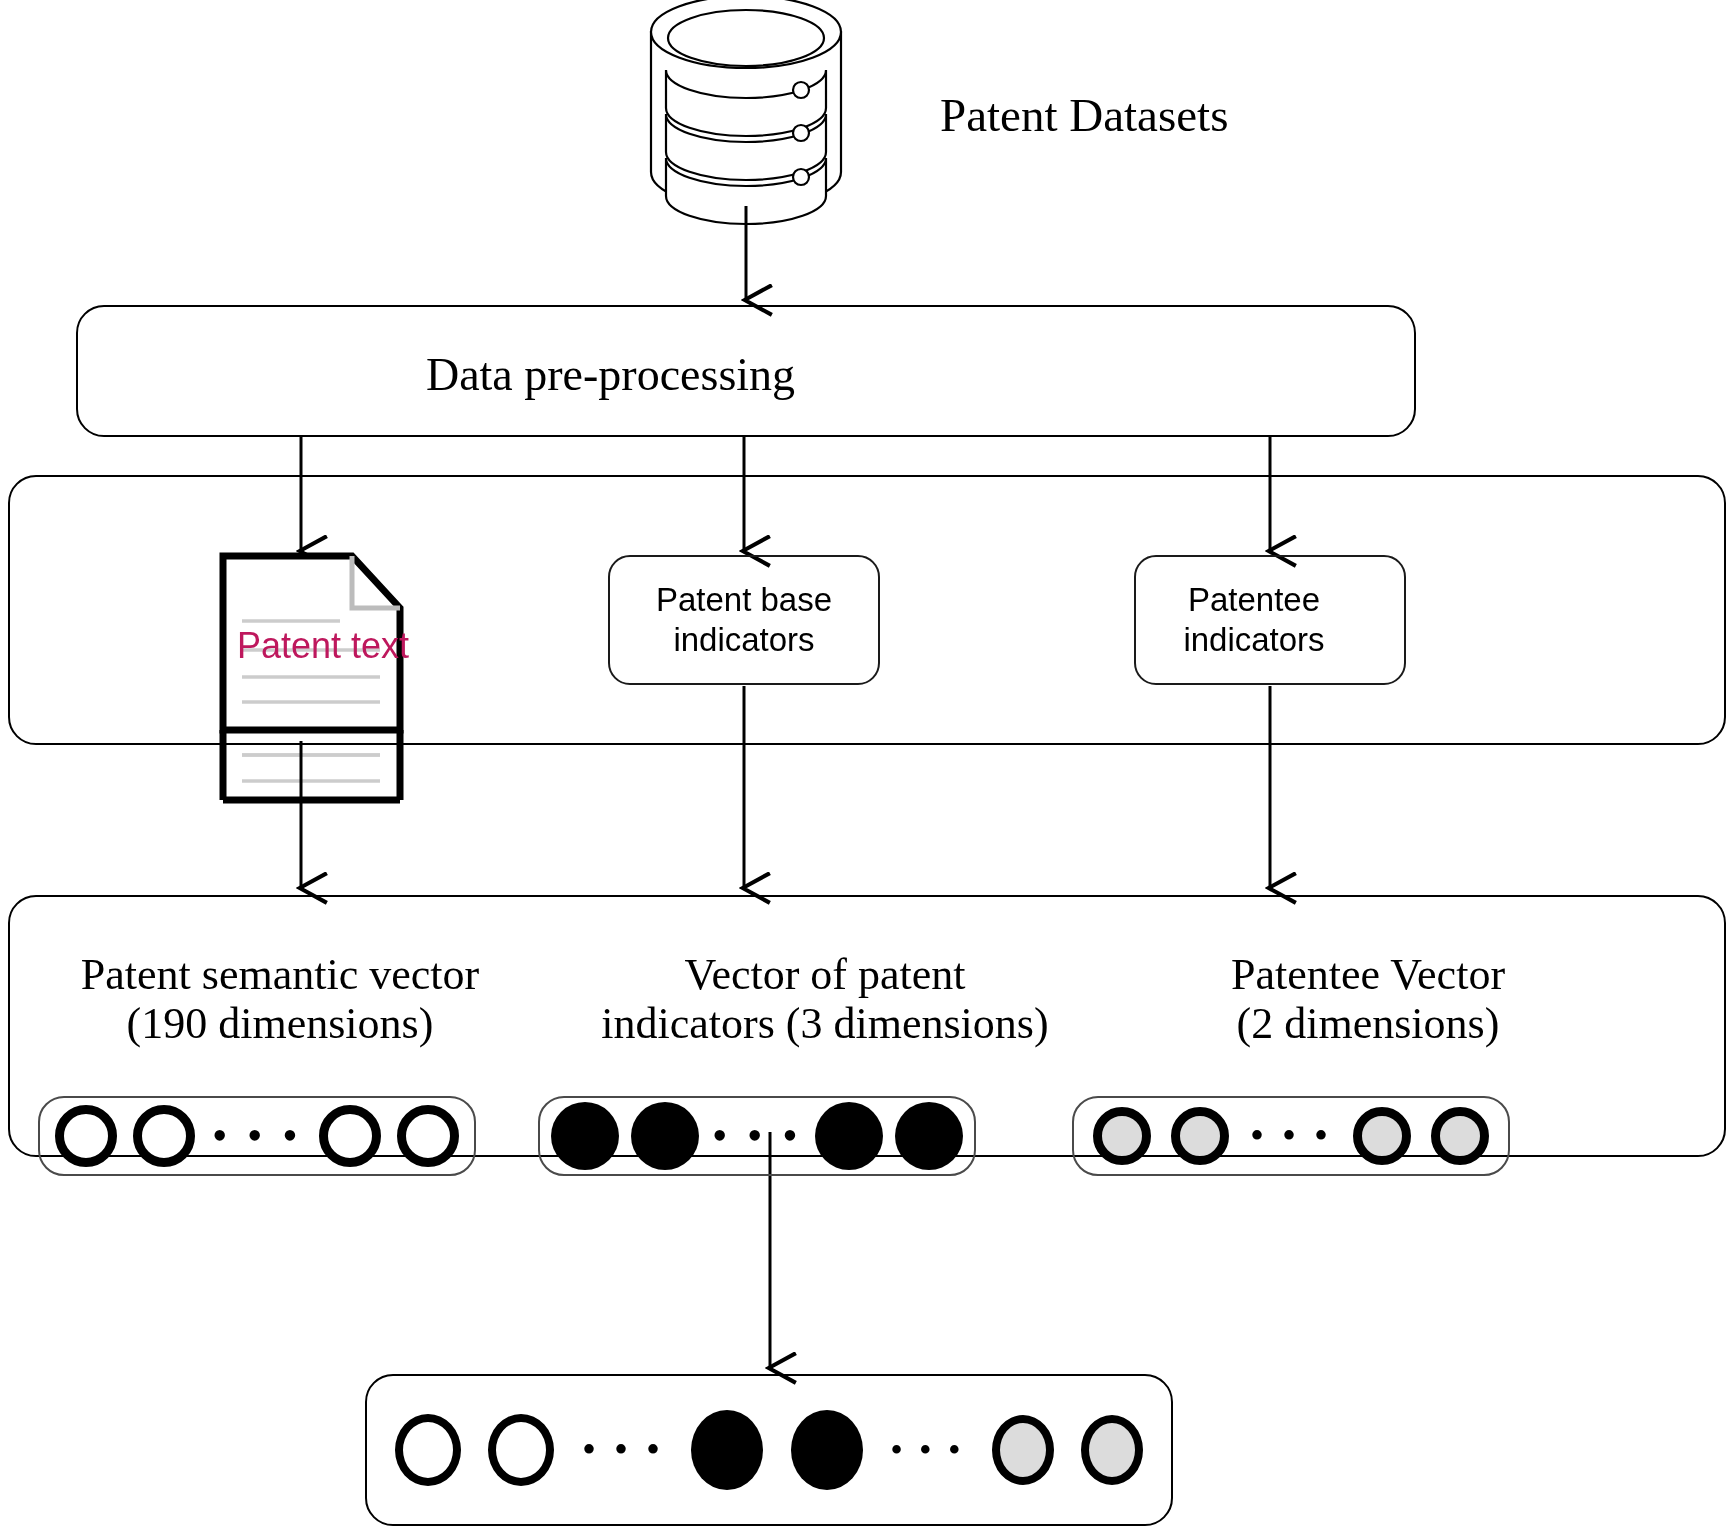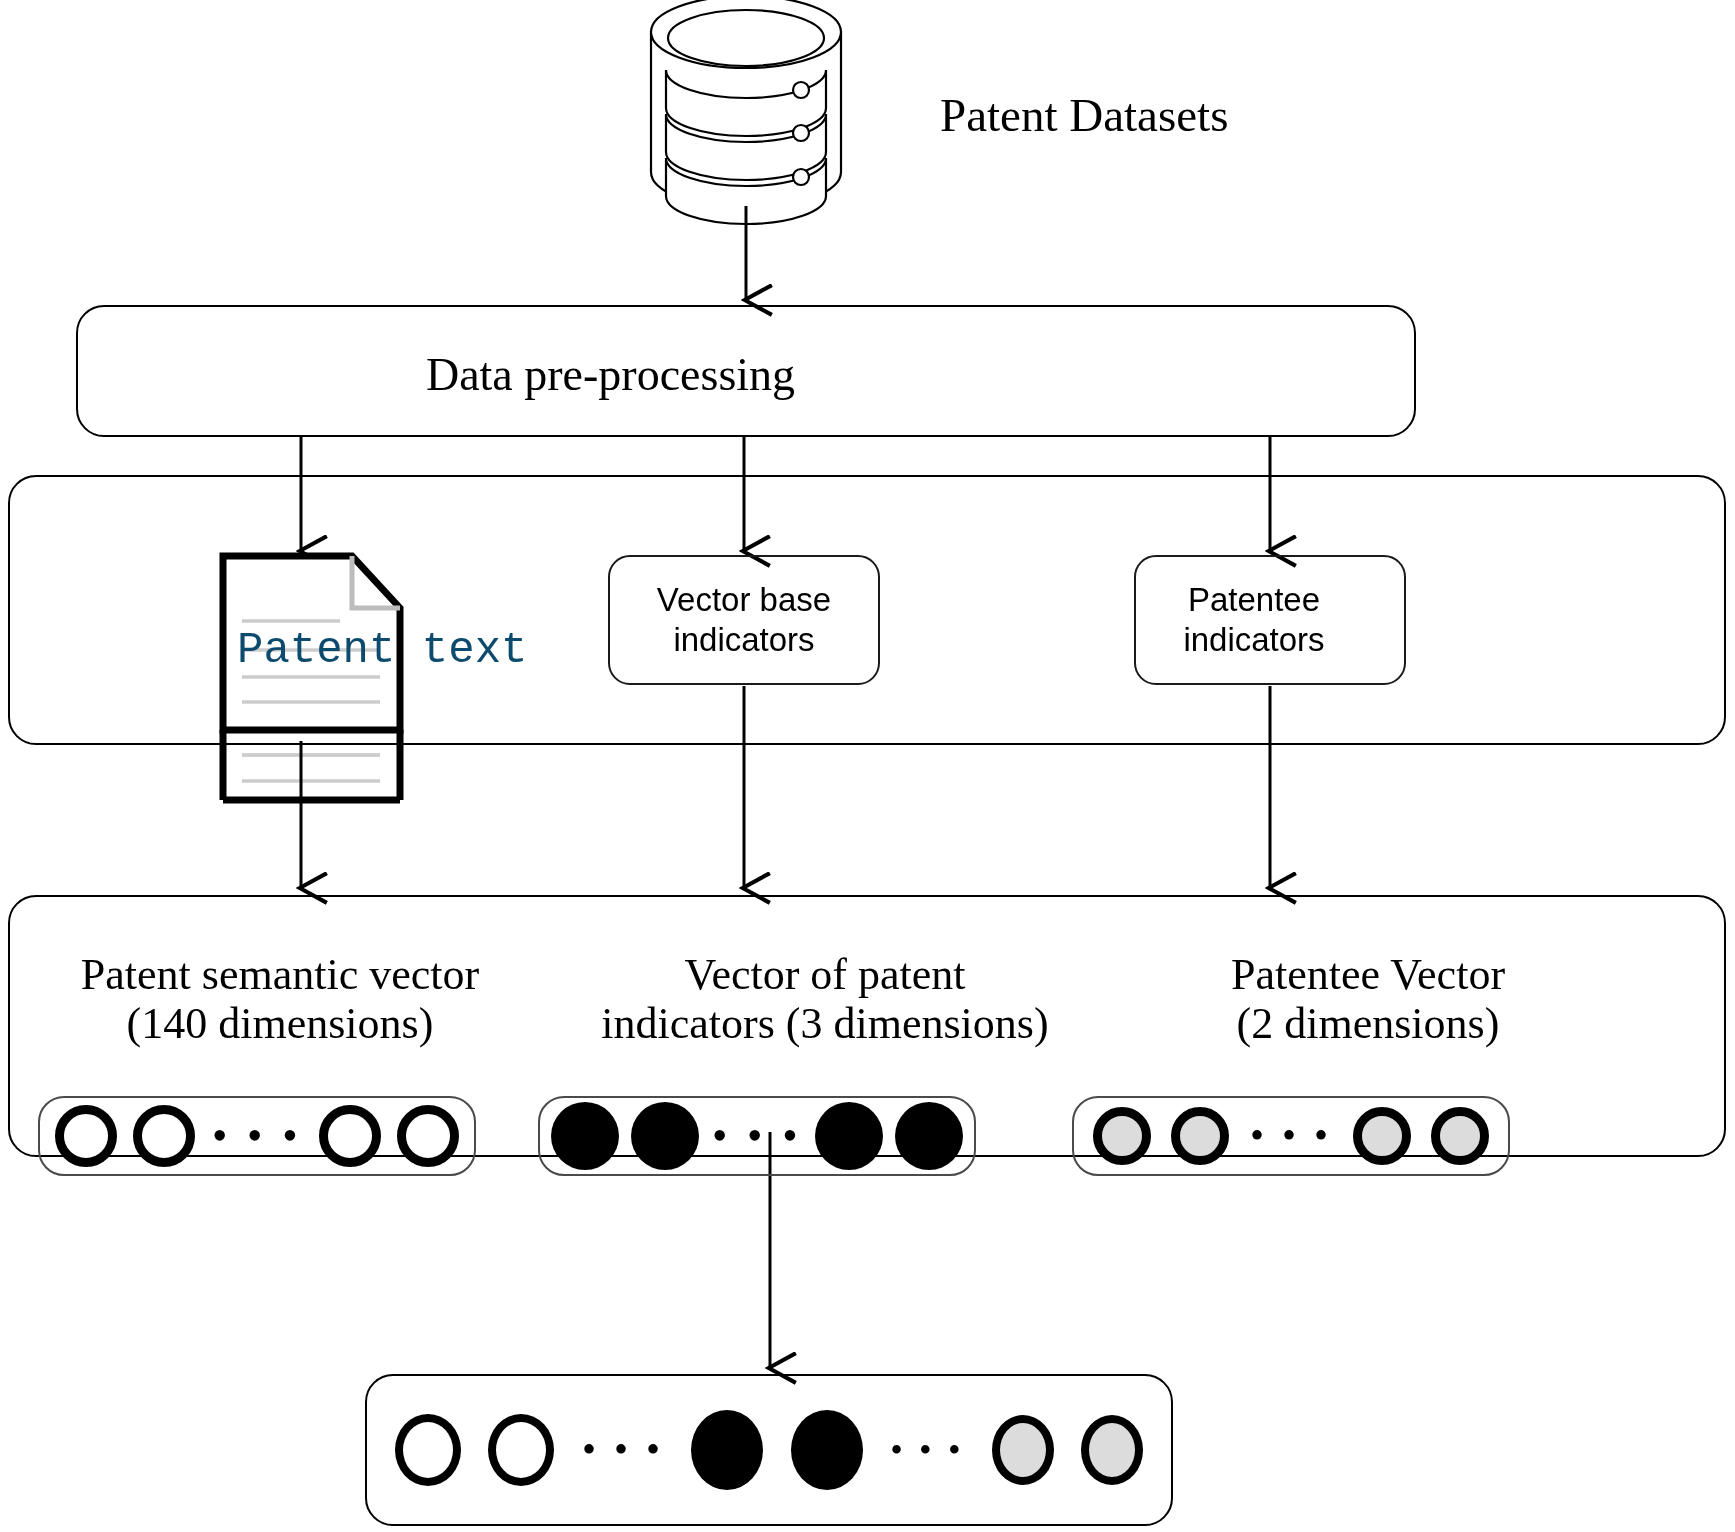--- a/index.html
+++ b/index.html
@@ -50,23 +50,23 @@
   }
   .sans-label {
     font-family: "Liberation Sans", sans-serif;
     font-size: 33px;
     line-height: 1.22;
     text-align: center;
     color: #000;
     white-space: pre-line;
   }
   .doc-text {
-    font-family: Liberation Mono, monospace;
-    font-size: 44px;
-    color: #0c4a6e;
+    font-family: Liberation Sans, sans-serif;
+    font-size: 36px;
+    color: #be185d;
     white-space: nowrap;
   }
 
   
   .rbox {
     position: absolute;
     border: 2px solid #000;
     background: transparent;
     box-sizing: border-box;
   }
@@ -168,31 +168,31 @@
   <div class="abs title-db" style="left:940px; top:88px;">Patent Datasets</div>
 
   <div class="rbox rbox-outer" style="left:76px; top:305px; width:1340px; height:132px;"></div>
   <div class="abs box-title" style="left:76px; top:348px; width:1069px; text-align:center;">Data pre-processing</div>
 
   <div class="rbox rbox-outer" style="left:8px; top:475px; width:1718px; height:270px;"></div>
 
   <div class="abs doc-text" style="left:237px; top:625px;">Patent text</div>
 
   <div class="rbox rbox-small" style="left:608px; top:555px; width:272px; height:130px;"></div>
-  <div class="abs sans-label" style="left:608px; top:580px; width:272px;">Vector base
+  <div class="abs sans-label" style="left:608px; top:580px; width:272px;">Patent base
 indicators</div>
 
   <div class="rbox rbox-small" style="left:1134px; top:555px; width:272px; height:130px;"></div>
   <div class="abs sans-label" style="left:1134px; top:580px; width:240px;">Patentee
 indicators</div>
 
   <div class="rbox rbox-outer" style="left:8px; top:895px; width:1718px; height:262px;"></div>
 
   <div class="abs serif-label" style="left:40px; top:950px; width:480px;">Patent semantic vector
-(140 dimensions)</div>
+(190 dimensions)</div>
   <div class="rbox rbox-pill" style="left:38px; top:1096px; width:438px; height:80px;"></div>
   <div class="crow" style="left:38px; top:1096px; width:438px; height:80px; justify-content:space-evenly;">
     <span class="tok tok-open" style="width:62px;height:62px;"></span>
     <span class="tok tok-open" style="width:62px;height:62px;"></span>
     <span class="ellip" style="font-size:44px;">• • •</span>
     <span class="tok tok-open" style="width:62px;height:62px;"></span>
     <span class="tok tok-open" style="width:62px;height:62px;"></span>
   </div>
 
   <div class="abs serif-label" style="left:570px; top:950px; width:510px;">Vector of patent

